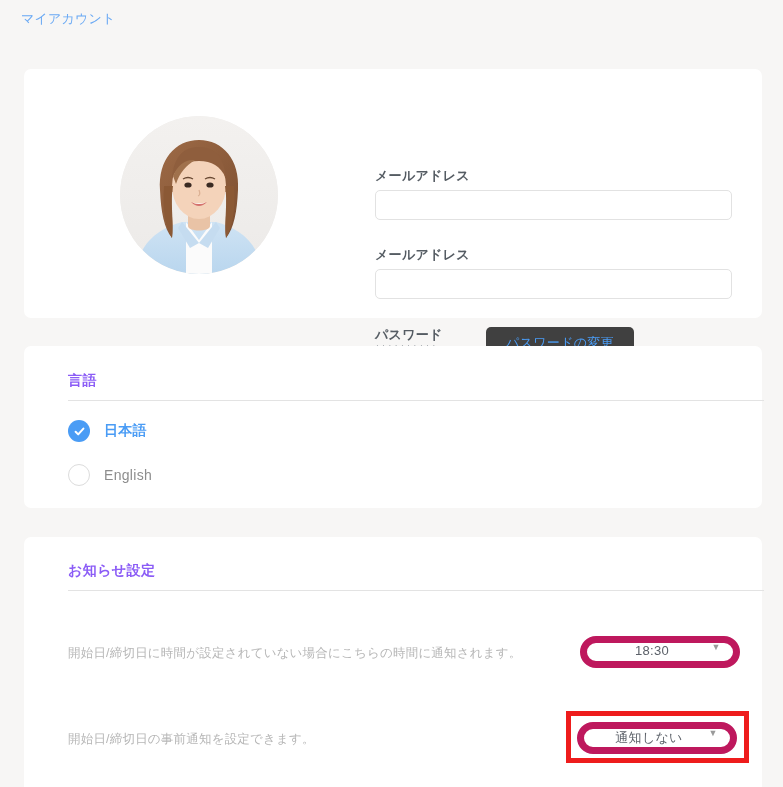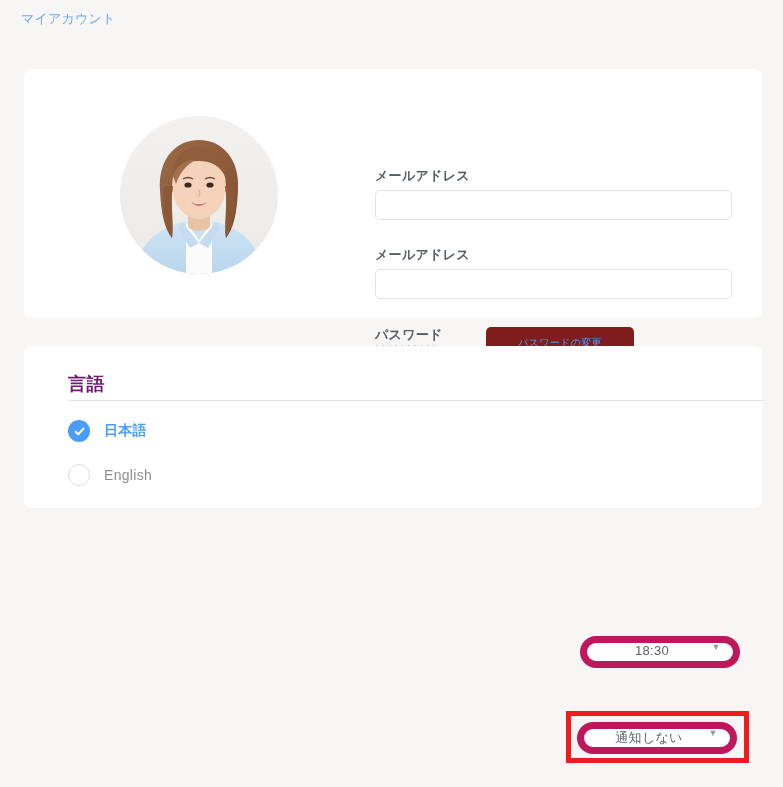--- a/index.html
+++ b/index.html
@@ -54,29 +54,29 @@
   #input-email { top: 200px; }
   #label-password { left: 351px; top: 257px; }
   .password-mask {
     position: absolute; left: 351px; top: 274px;
     font-size: 12px; color: #9aa0a6; letter-spacing: 1.6px;
     font-family: "Liberation Sans", "DejaVu Sans", sans-serif;
   }
   .pw-change-btn {
     position: absolute; left: 462px; top: 258px;
     width: 148px; height: 32px; border: none; border-radius: 5px;
-    background: #7f1d1d; color: #4a9cf5; font-size: 10px;
+    background: #404040; color: #4a9cf5; font-size: 13px;
     font-family: "Liberation Sans", "DejaVu Sans", sans-serif;
     cursor: pointer; letter-spacing: .3px;
   }
 
   
   .section-title {
-    position: absolute; left: 44px; font-size: 18px;
-    font-weight: 700; color: #701a75; letter-spacing: .4px;
+    position: absolute; left: 44px; font-size: 14px;
+    font-weight: 700; color: #8b5cf6; letter-spacing: .4px;
   }
   .section-rule {
     position: absolute; left: 44px; width: 696px; height: 1px;
     background: #e3e3e3;
   }
 
   
   .radio-row { position: absolute; left: 44px; display: flex; align-items: center; }
   .radio-dot {
     width: 22px; height: 22px; border-radius: 50%;
@@ -202,20 +202,28 @@
       </span>
       <span class="radio-label on">日本語</span>
     </div>
 
     <div class="radio-row" style="top:118px">
       <span class="radio-dot off"></span>
       <span class="radio-label off">English</span>
     </div>
   </div>
 
+  <div class="card" id="card-notify">
+    <div class="section-title" style="top:25px">お知らせ設定</div>
+    <div class="section-rule" style="top:53px"></div>
+
+    <div class="notify-desc" style="top:108px">開始日/締切日に時間が設定されていない場合にこちらの時間に通知されます。</div>
+
+    <div class="notify-desc" style="top:194px">開始日/締切日の事前通知を設定できます。</div>
+  </div>
 
   <div class="dropdown" id="dd-time">
     <span class="dd-value">18:30</span>
     <span class="dd-caret">▼</span>
   </div>
 
   <div class="dropdown" id="dd-advance">
     <span class="dd-value">通知しない</span>
     <span class="dd-caret">▼</span>
   </div>

